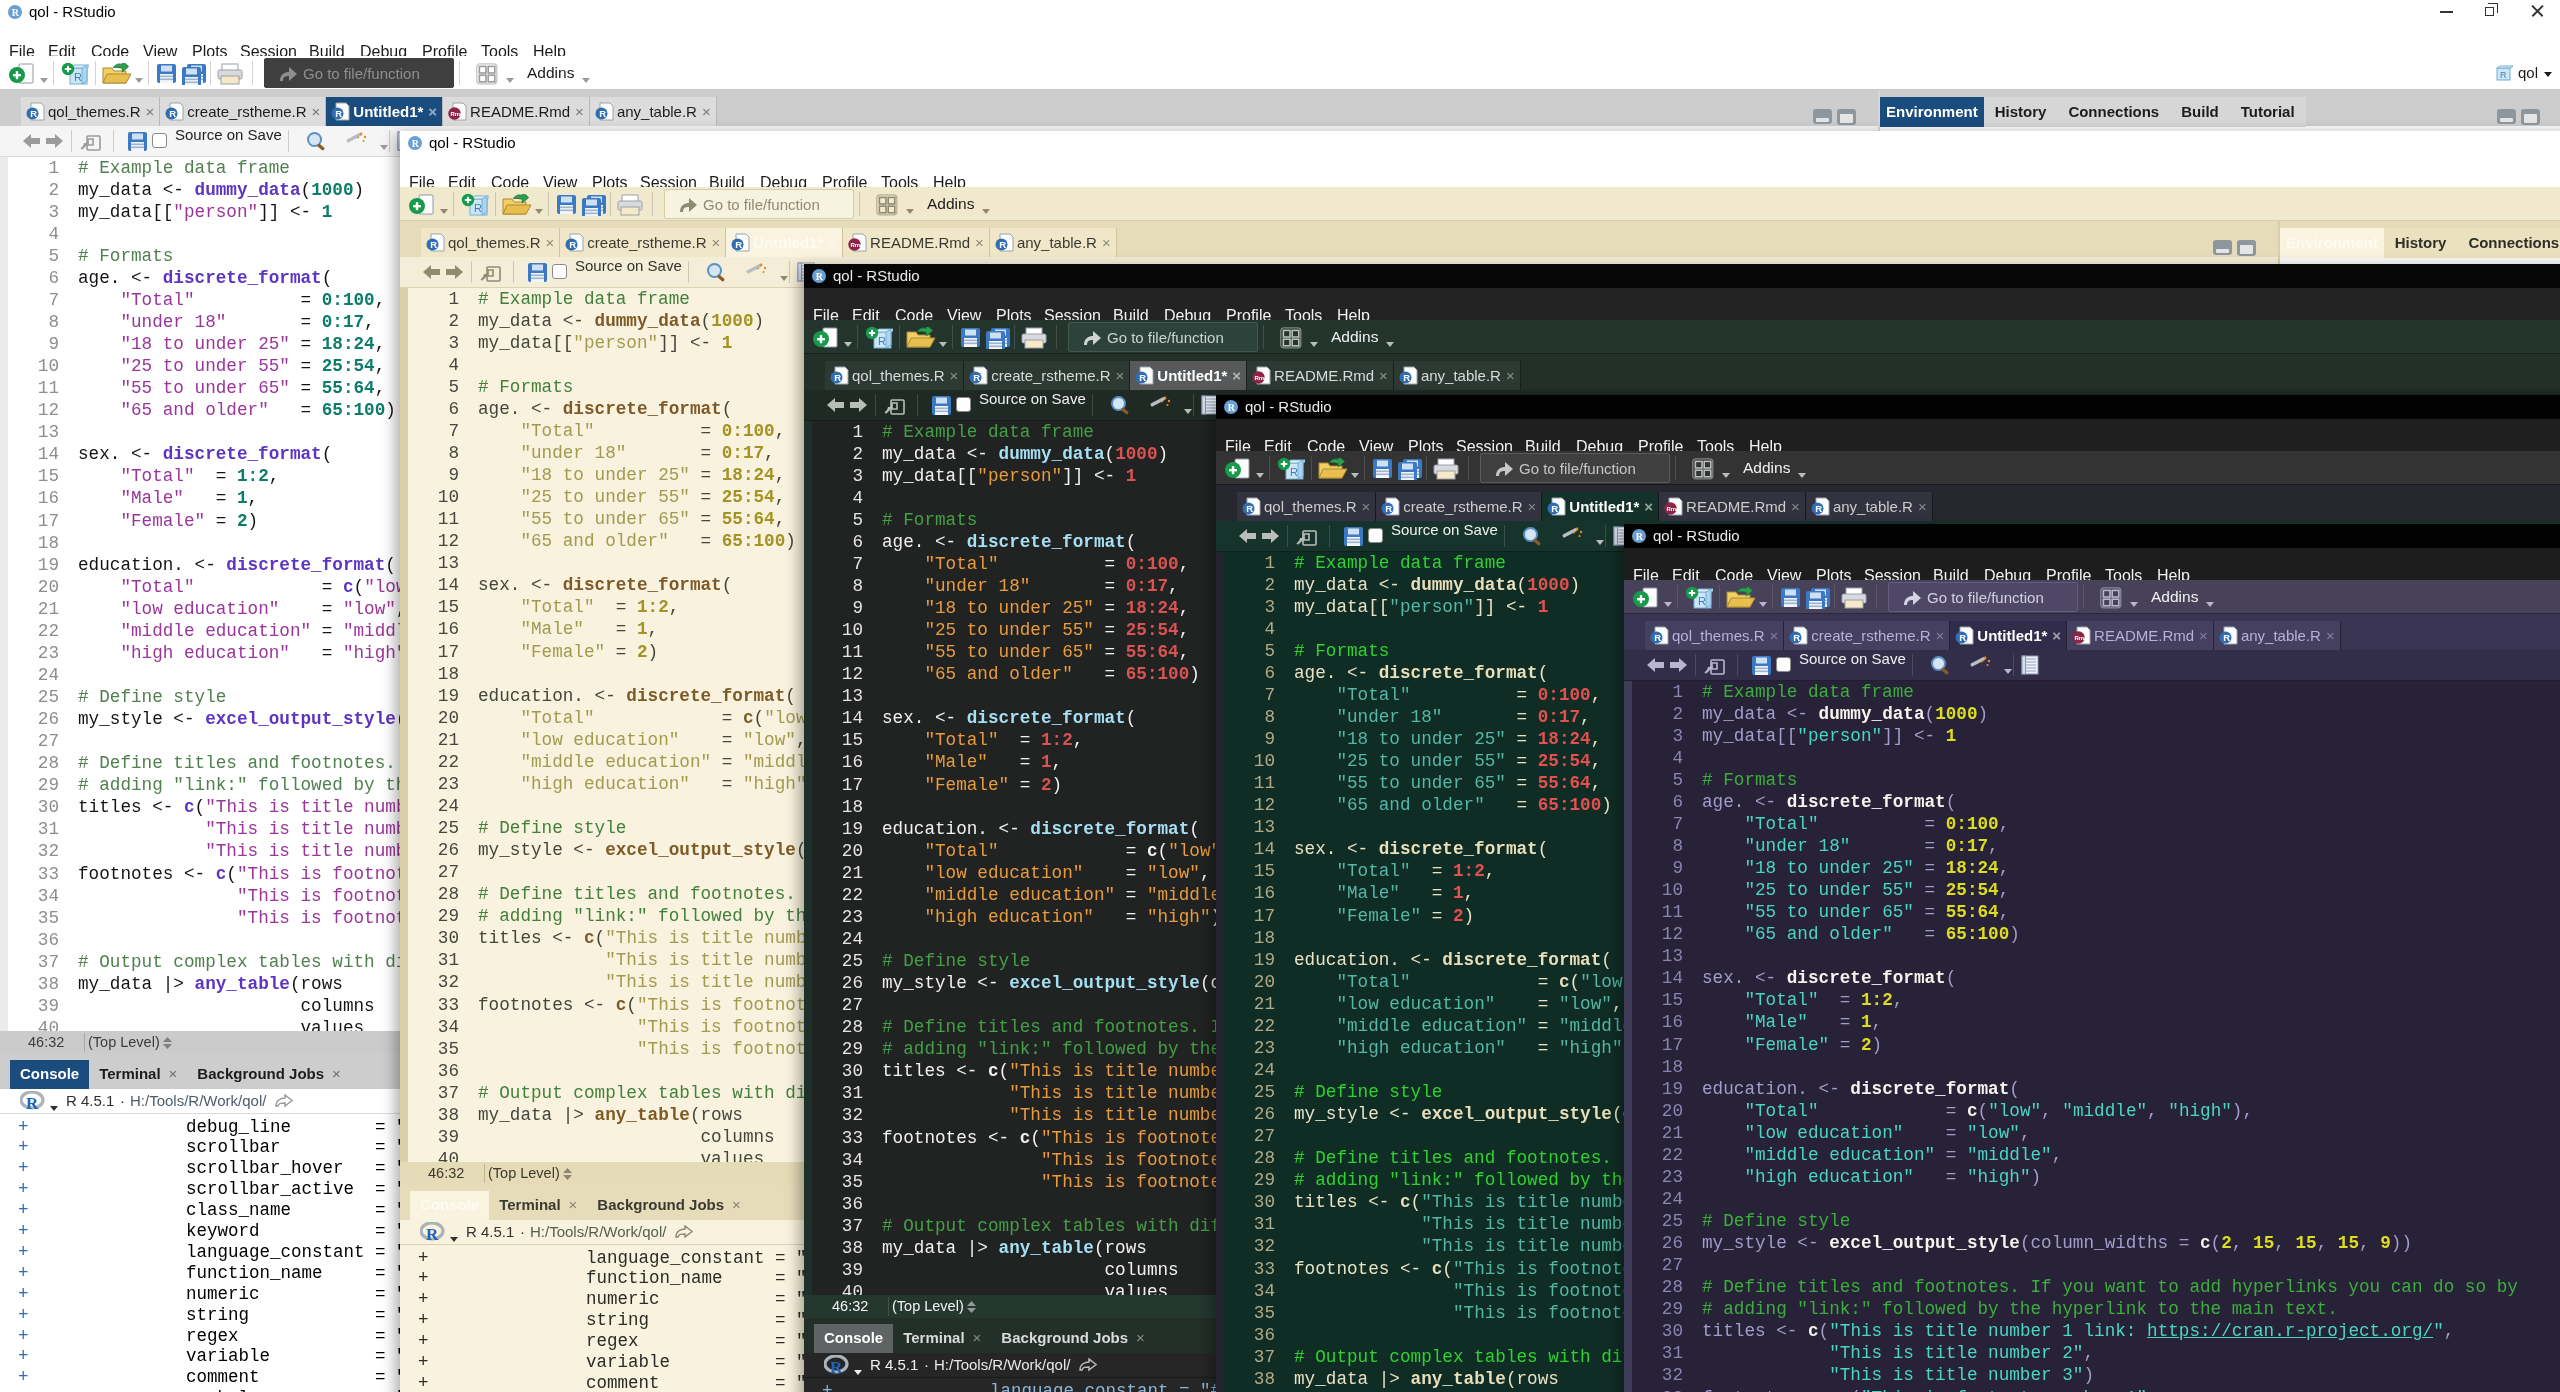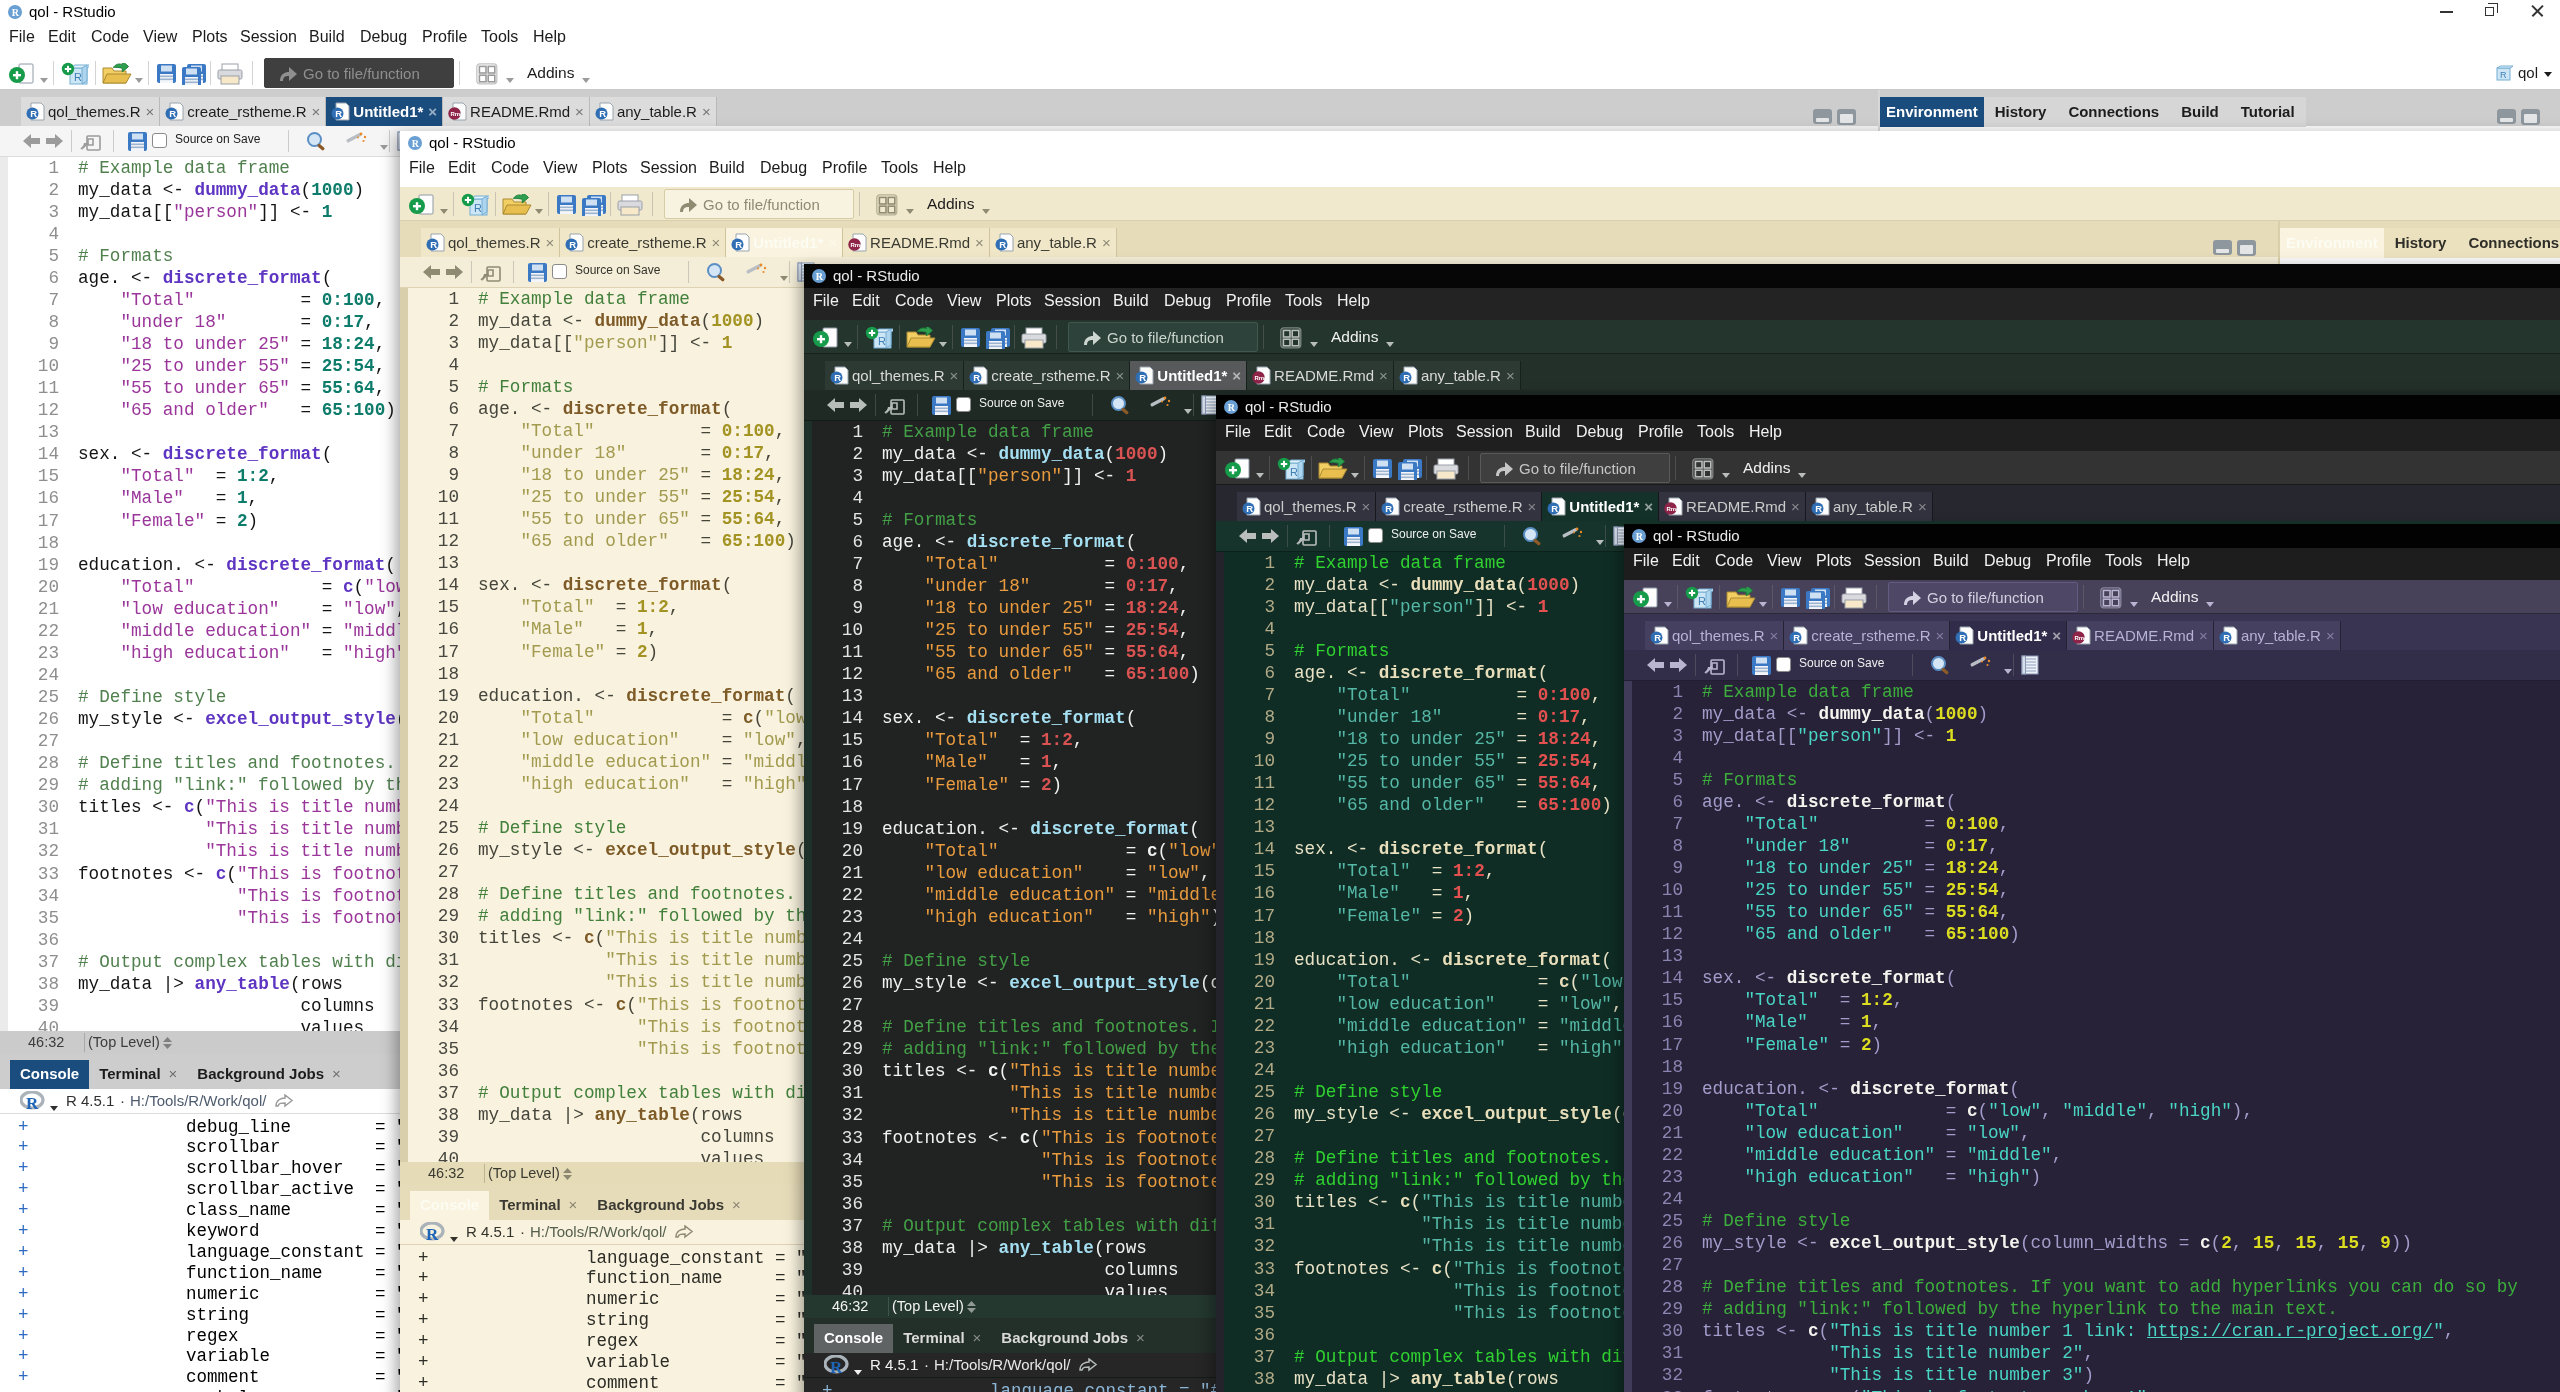--- a/index.html
+++ b/index.html
@@ -5,39 +5,39 @@
 .win{position:absolute;width:2560px;height:1392px;overflow:hidden;box-shadow:-4px 4px 14px rgba(0,0,0,0.35)}
 .ttl{position:relative;height:24px;background:var(--title-bg);color:var(--title-fg);line-height:24px}
 .ttl svg{position:absolute;left:8px;top:5px}
 .ttx{position:absolute;left:29px;font-size:15px}
 .wb{position:absolute;top:0;width:30px;height:22px}
 .wmin{position:absolute;left:8px;top:11px;width:13px;height:1.6px;background:#333}
 .wres{position:absolute;left:7px;top:7px;width:9px;height:9px;border:1.3px solid #333;background:#fff}.wres::after{content:"";position:absolute;left:2px;top:-5px;width:9px;height:9px;border:1.3px solid #333;border-left:none;border-bottom:none}
 .wx1,.wx2{position:absolute;left:8px;top:10px;width:15px;height:1.5px;background:#333}
 .wx1{transform:rotate(45deg)}.wx2{transform:rotate(-45deg)}
 .mnu{position:relative;height:32px;background:var(--menu-bg);color:var(--menu-fg);font-size:16px}
-.mnu span{position:absolute;top:4px}
+.mnu span{position:absolute;top:19px}
 .tbr{position:relative;height:34px;background:var(--tb-bg);border-bottom:1px solid var(--tb-border)}
 .ti{position:absolute}
 .tsep{position:absolute;top:5px;width:1px;height:24px;background:rgba(128,128,128,0.35)}
 .goto{position:absolute;left:264px;top:2px;width:190px;height:30px;background:var(--goto-bg);border:1px solid var(--goto-border);border-radius:2px}
 .gtx{position:absolute;left:38px;top:6px;font-size:15px;color:var(--goto-fg)}
 .adx{position:absolute;left:527px;top:8px;font-size:15.5px;color:var(--menu-fg)}
 .proj{position:absolute;right:8px;top:8px;font-size:15px;color:var(--menu-fg)}
 .proj svg{vertical-align:-3px}
 .bdy{position:relative;height:1302px;background:var(--chrome)}
 .tabs{position:absolute;left:0;top:0;width:1878px;height:36px;background:var(--tabbar);padding:7px 0 0 21px;white-space:nowrap}
 .tab{display:inline-block;height:30px;background:var(--tab-bg);color:var(--tab-fg);font-size:15px;line-height:29px;padding:0 5px;border-right:1px solid var(--tab-sep);vertical-align:top}
 .tab svg{vertical-align:-4px;margin-right:3px}
 .tab .tx{margin-left:5px;opacity:0.55;font-size:15px}
 .tab.act{background:var(--tab-act-bg);color:var(--tab-act-fg);font-weight:bold}
 .pbt{position:absolute;top:17px}
 .etb{position:absolute;left:0;top:36px;width:1878px;height:31px;background:var(--etb-bg);border-bottom:1px solid var(--etb-border)}
 .cbx{position:absolute;left:152px;top:7px;width:15px;height:15px;background:#fff;border:1px solid #8a8a8a;border-radius:3px}
-.sos{position:absolute;left:175px;top:6px;font-size:12px;color:var(--etb-fg)}
+.sos{position:absolute;left:175px;top:0;font-size:15px;color:var(--etb-fg)}
 .esep{position:absolute;top:4px;width:1px;height:22px;background:rgba(128,128,128,0.35)}
 .ed{position:absolute;left:0;top:67px;width:1878px;height:874px;background:var(--ed-bg);overflow:hidden}
 pre{font-family:"Liberation Mono",monospace;font-size:17.66px;line-height:22.057px}
 .gut{position:absolute;left:0;top:-0.5px;width:59px;text-align:right;color:var(--gut-fg)}
 .code{position:absolute;left:78px;top:-0.5px;color:var(--code-fg)}
 .code i{font-style:normal}
 .code u{text-decoration:underline}
 .ctext i{font-style:normal}
 .w1 .ctext .pp{color:#2e6bc0}
 .lstrip{position:absolute;left:0;top:0;width:8px;height:874px;background:var(--lstrip)}

